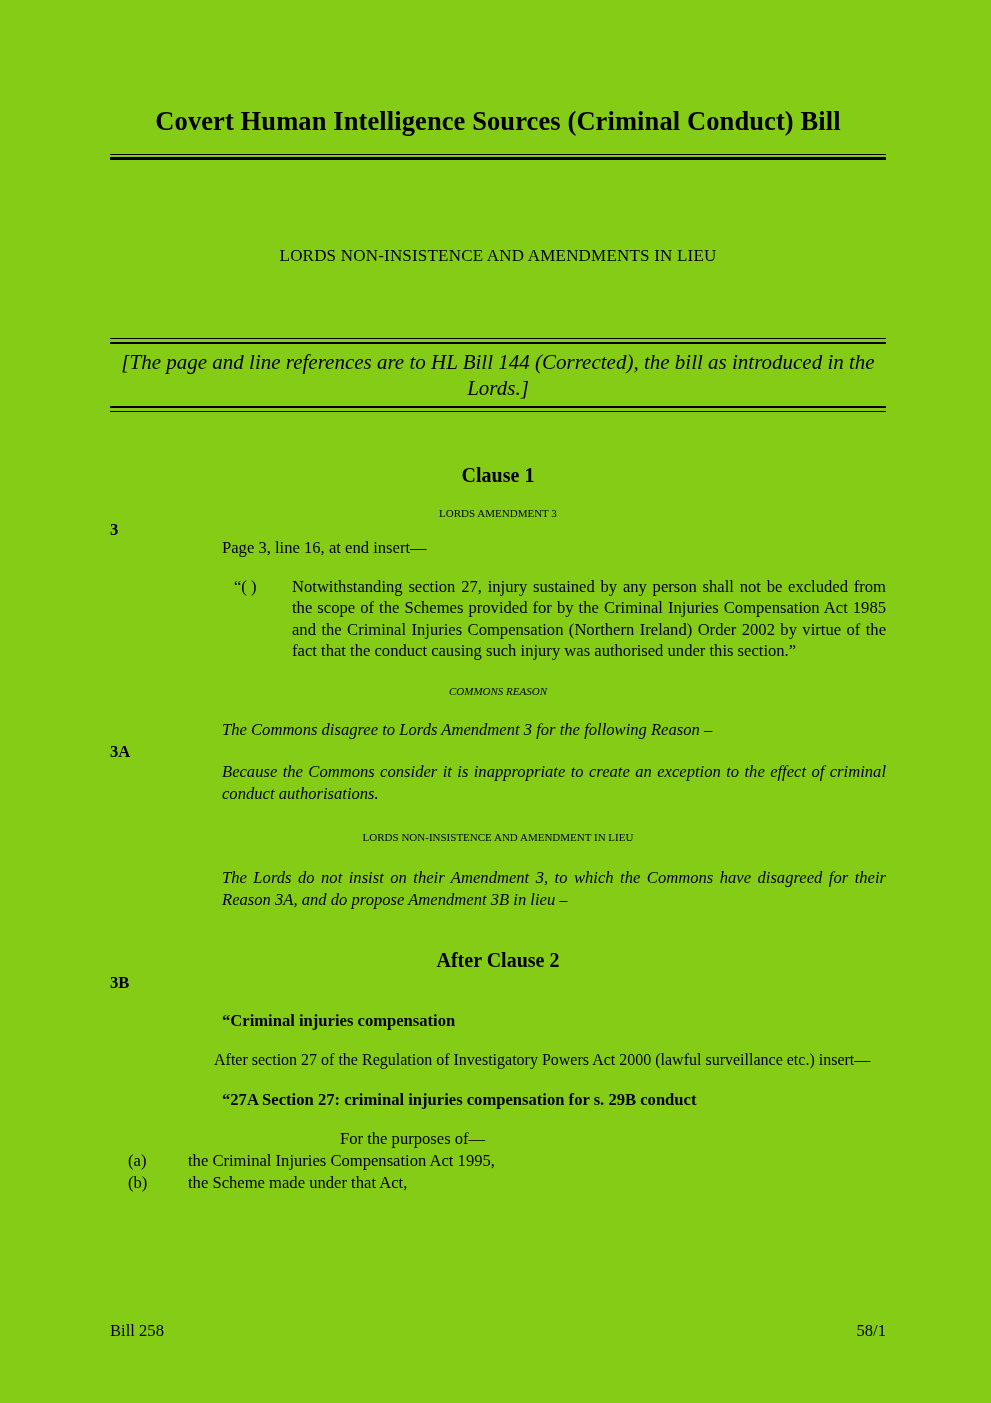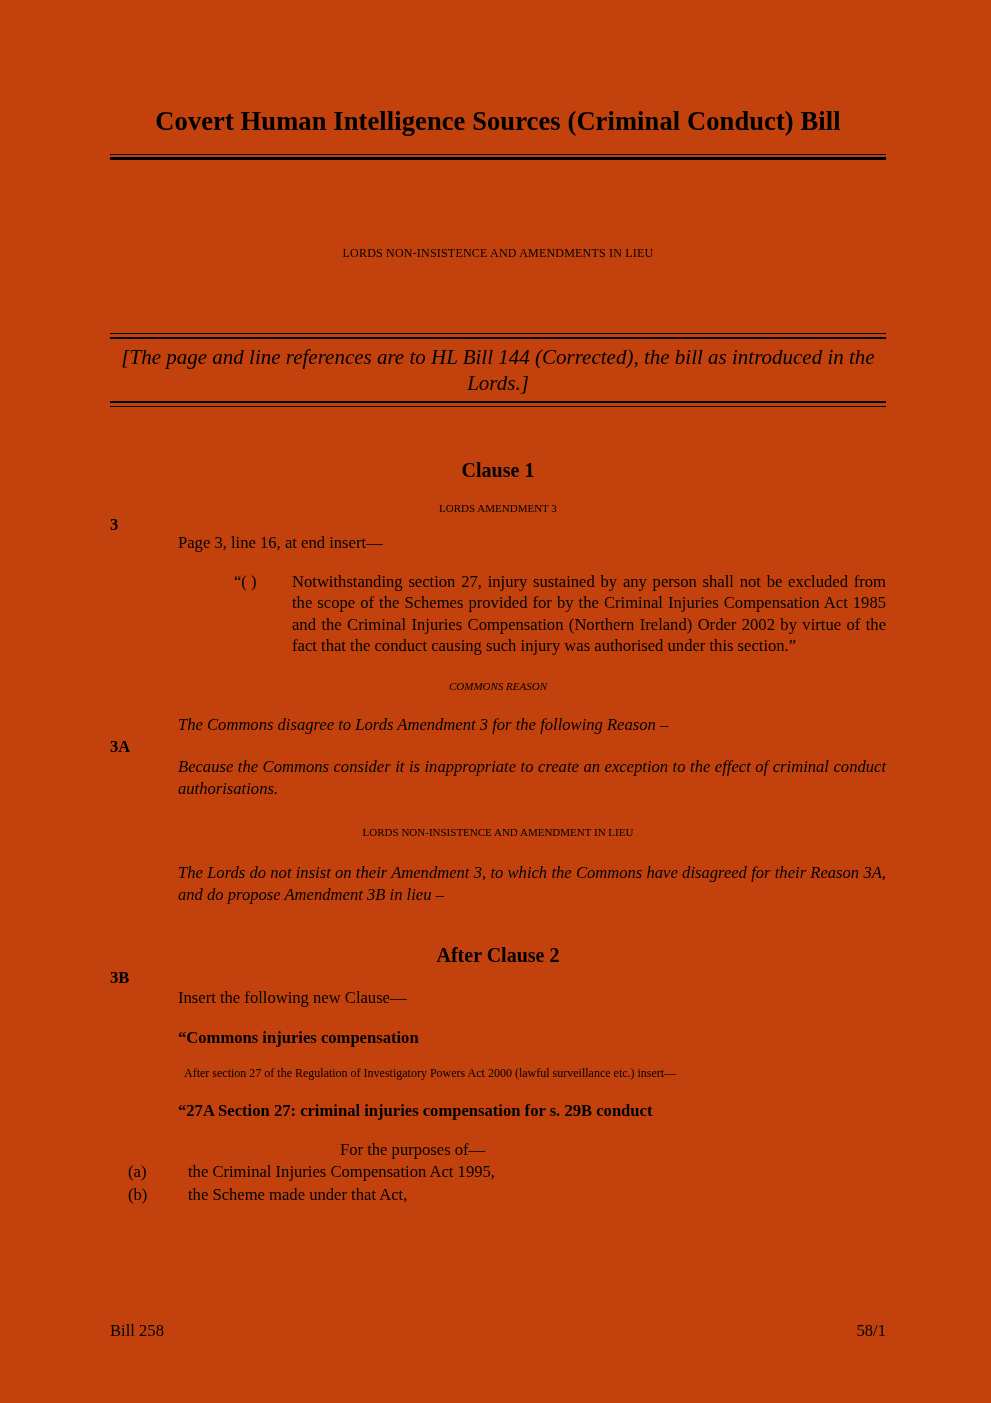--- a/index.html
+++ b/index.html
@@ -9,21 +9,21 @@
   }
   body {
     font-family: "Liberation Serif", "DejaVu Serif", serif;
     color: #000000;
   }
   .page {
     position: relative;
     width: 991px;
     height: 1403px;
     margin: 0 auto;
-    background: #c2410c;
+    background: #84cc16;
     overflow: hidden;
   }
 
   
   .content {
     position: absolute;
     left: 110px;
     top: 0;
     width: 776px;   
     height: 100%;
@@ -46,21 +46,21 @@
     border-bottom: 3.4px solid #000;
     height: 0;
     font-size: 0;
     line-height: 0;
   }
 
   
   .subtitle {
     margin: 0;
     padding-top: 86px;
-    font-size: 12px;
+    font-size: 17px;
     text-align: center;
     letter-spacing: 0.2px;
   }
 
   
   .note-box {
     margin-top: 72px;
     border-top: 1.4px solid #000;
     border-bottom: 1.4px solid #000;
     padding: 0;
@@ -106,21 +106,21 @@
   .amend-num {
     position: absolute;
     left: 0;
     top: 0;
     font-weight: bold;
     font-size: 16.6px;
     line-height: 1.33;
   }
 
   .body-col {
-    margin-left: 68px;       
+    margin-left: 112px;       
     font-size: 16.6px;
     line-height: 1.33;
   }
   .body-col.justify { text-align: justify; }
   .body-col.italic  { font-style: italic; }
 
   
   .quote-block {
     margin-left: 112px;
     font-size: 16.6px;
@@ -132,22 +132,22 @@
     padding-left: 58px;
     text-align: justify;
   }
   .quote-marker {
     position: absolute;
     left: 0;
     top: 0;
   }
 
   .inset-1 {
-    margin-left: 74px;       
-    font-size: 12px;
+    margin-left: 104px;       
+    font-size: 16px;
     line-height: 1.33;
   }
   .inset-2 {
     margin-left: 230px;       
     font-size: 16.6px;
     line-height: 1.33;
   }
   .bold { font-weight: bold; }
 
   .sublist {
@@ -251,25 +251,24 @@
     <div class="sp-lords-do">
       <div class="body-col italic justify">The Lords do not insist on their Amendment 3, to which the Commons have disagreed for their Reason 3A, and do propose Amendment 3B in lieu –</div>
     </div>
 
     <div class="sp-aftercl">
       <div class="ctr-bold">After Clause 2</div>
     </div>
 
     <div class="sp-insert amend-row">
       <span class="amend-num">3B</span>
-      <div class="body-col">Insert the following new Clause—</div>
     </div>
 
     <div class="sp-ci">
-      <div class="body-col bold">“Commons injuries compensation</div>
+      <div class="body-col bold">“Criminal injuries compensation</div>
     </div>
 
     <div class="sp-after27">
       <div class="inset-1">After section 27 of the Regulation of Investigatory Powers Act 2000 (lawful surveillance etc.) insert—</div>
     </div>
 
     <div class="sp-27a">
       <div class="body-col bold">“27A  Section 27: criminal injuries compensation for s. 29B conduct</div>
     </div>
 

